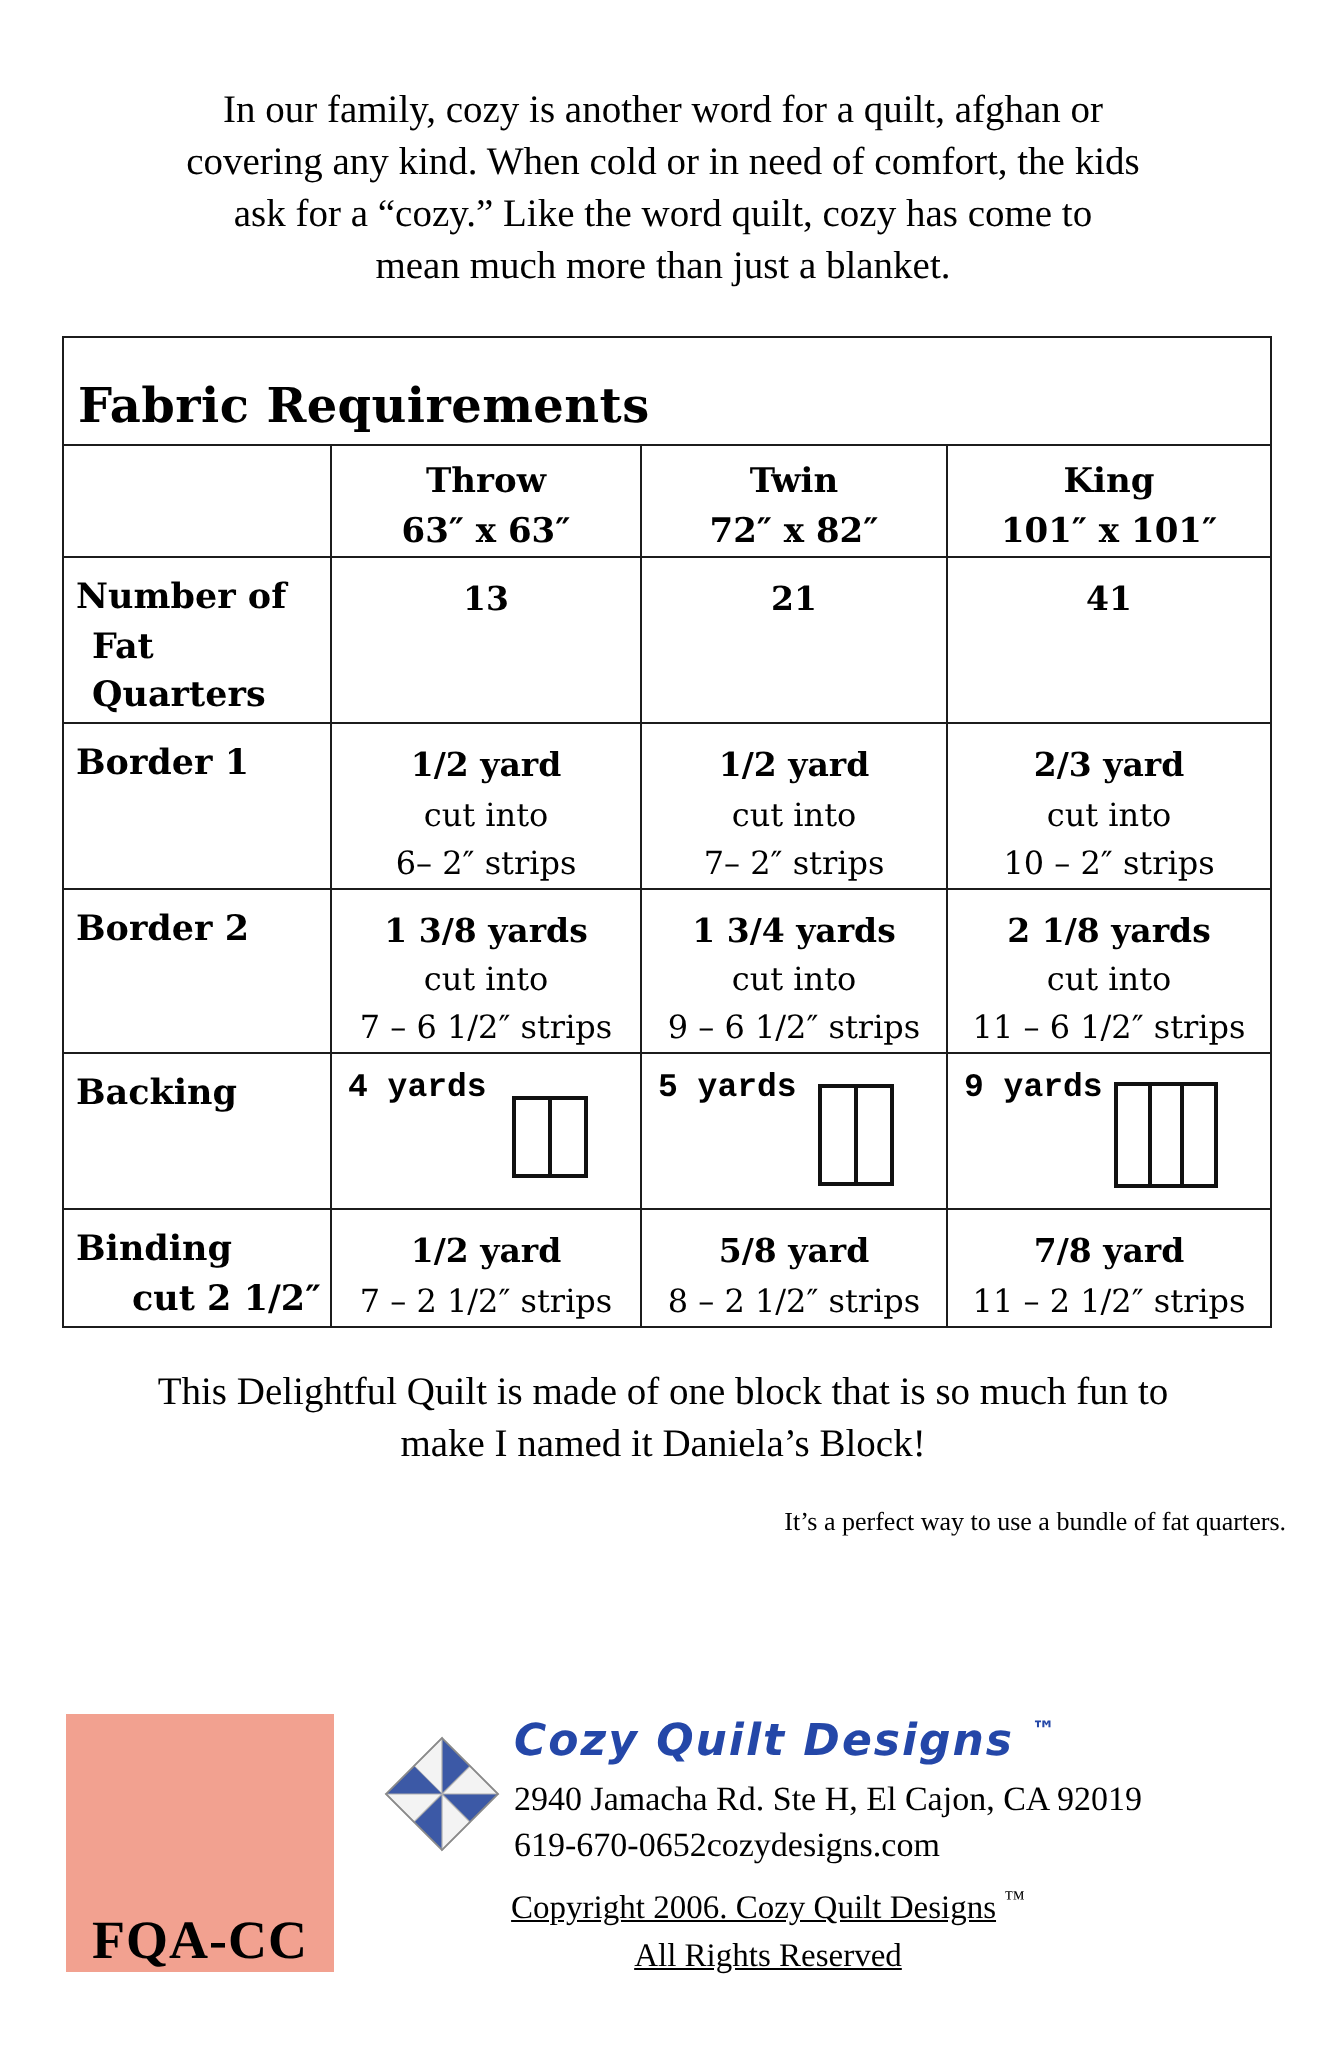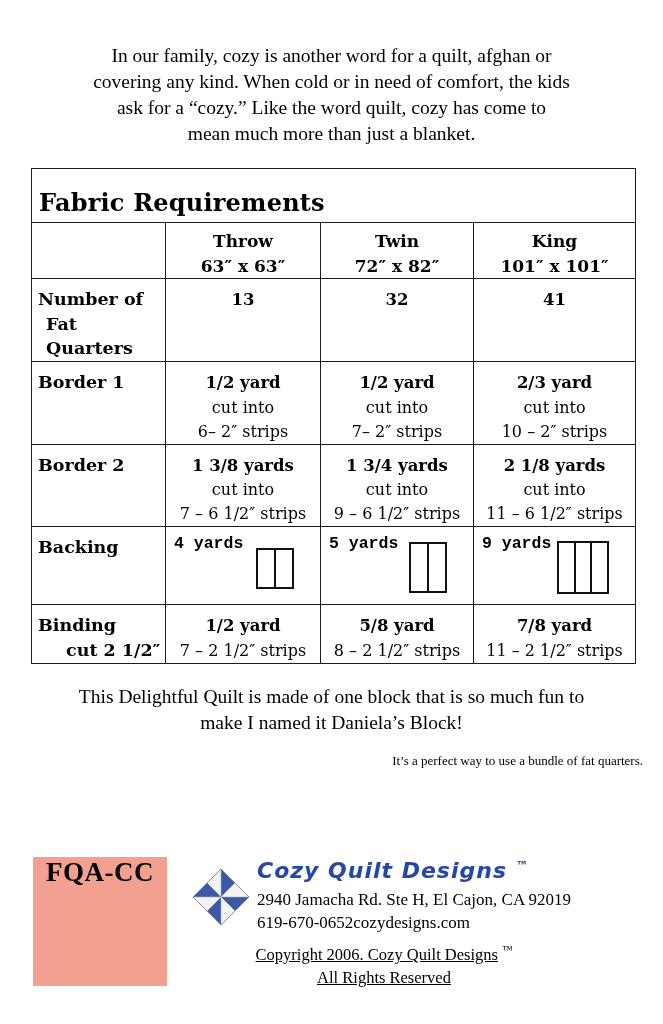--- a/index.html
+++ b/index.html
@@ -73,21 +73,21 @@
   .bdiag .panel{flex:1;}
   .bdiag .panel + .panel{border-left:2px solid #111;}
   .diag-throw{width:38px;height:41px;margin-top:14px;}
   .diag-twin{width:38px;height:51px;margin-top:8px;}
   .diag-king{width:52px;height:53px;margin-top:7px;}
 
   
   .code-box{
     position:absolute;left:33px;top:857px;width:134px;height:129px;
     background:#F2A190;
-    display:flex;align-items:flex-start;justify-content:center;
+    display:flex;align-items:flex-end;justify-content:center;
     font-weight:bold;font-size:27px;letter-spacing:.5px;
   }
   .footer-right{position:absolute;left:191px;top:858px;width:386px;}
   .logo-row{display:flex;align-items:flex-start;}
   .pinwheel{width:60px;height:60px;margin-top:9px;flex:0 0 auto;}
   .company-block{margin-left:6px;flex:1;}
   .company-name{
     color:#2447A8;font-family:"DejaVu Sans", sans-serif;
     font-style:italic;font-weight:bold;font-size:22px;letter-spacing:1px;
     white-space:nowrap;
@@ -136,21 +136,21 @@
         <span class="line">King</span>
         <span class="line">101″ x 101″</span>
       </td>
     </tr>
     <tr class="r-fq">
       <td class="label-cell">
         <span class="line">Number of</span>
         <span class="line indent-sm">Fat Quarters</span>
       </td>
       <td class="val-cell"><span class="amt">13</span></td>
-      <td class="val-cell"><span class="amt">32</span></td>
+      <td class="val-cell"><span class="amt">21</span></td>
       <td class="val-cell"><span class="amt">41</span></td>
     </tr>
     <tr class="r-b1">
       <td class="label-cell">Border 1</td>
       <td class="val-cell">
         <span class="line amt">1/2 yard</span>
         <span class="line">cut into</span>
         <span class="line">6– 2″ strips</span>
       </td>
       <td class="val-cell">

